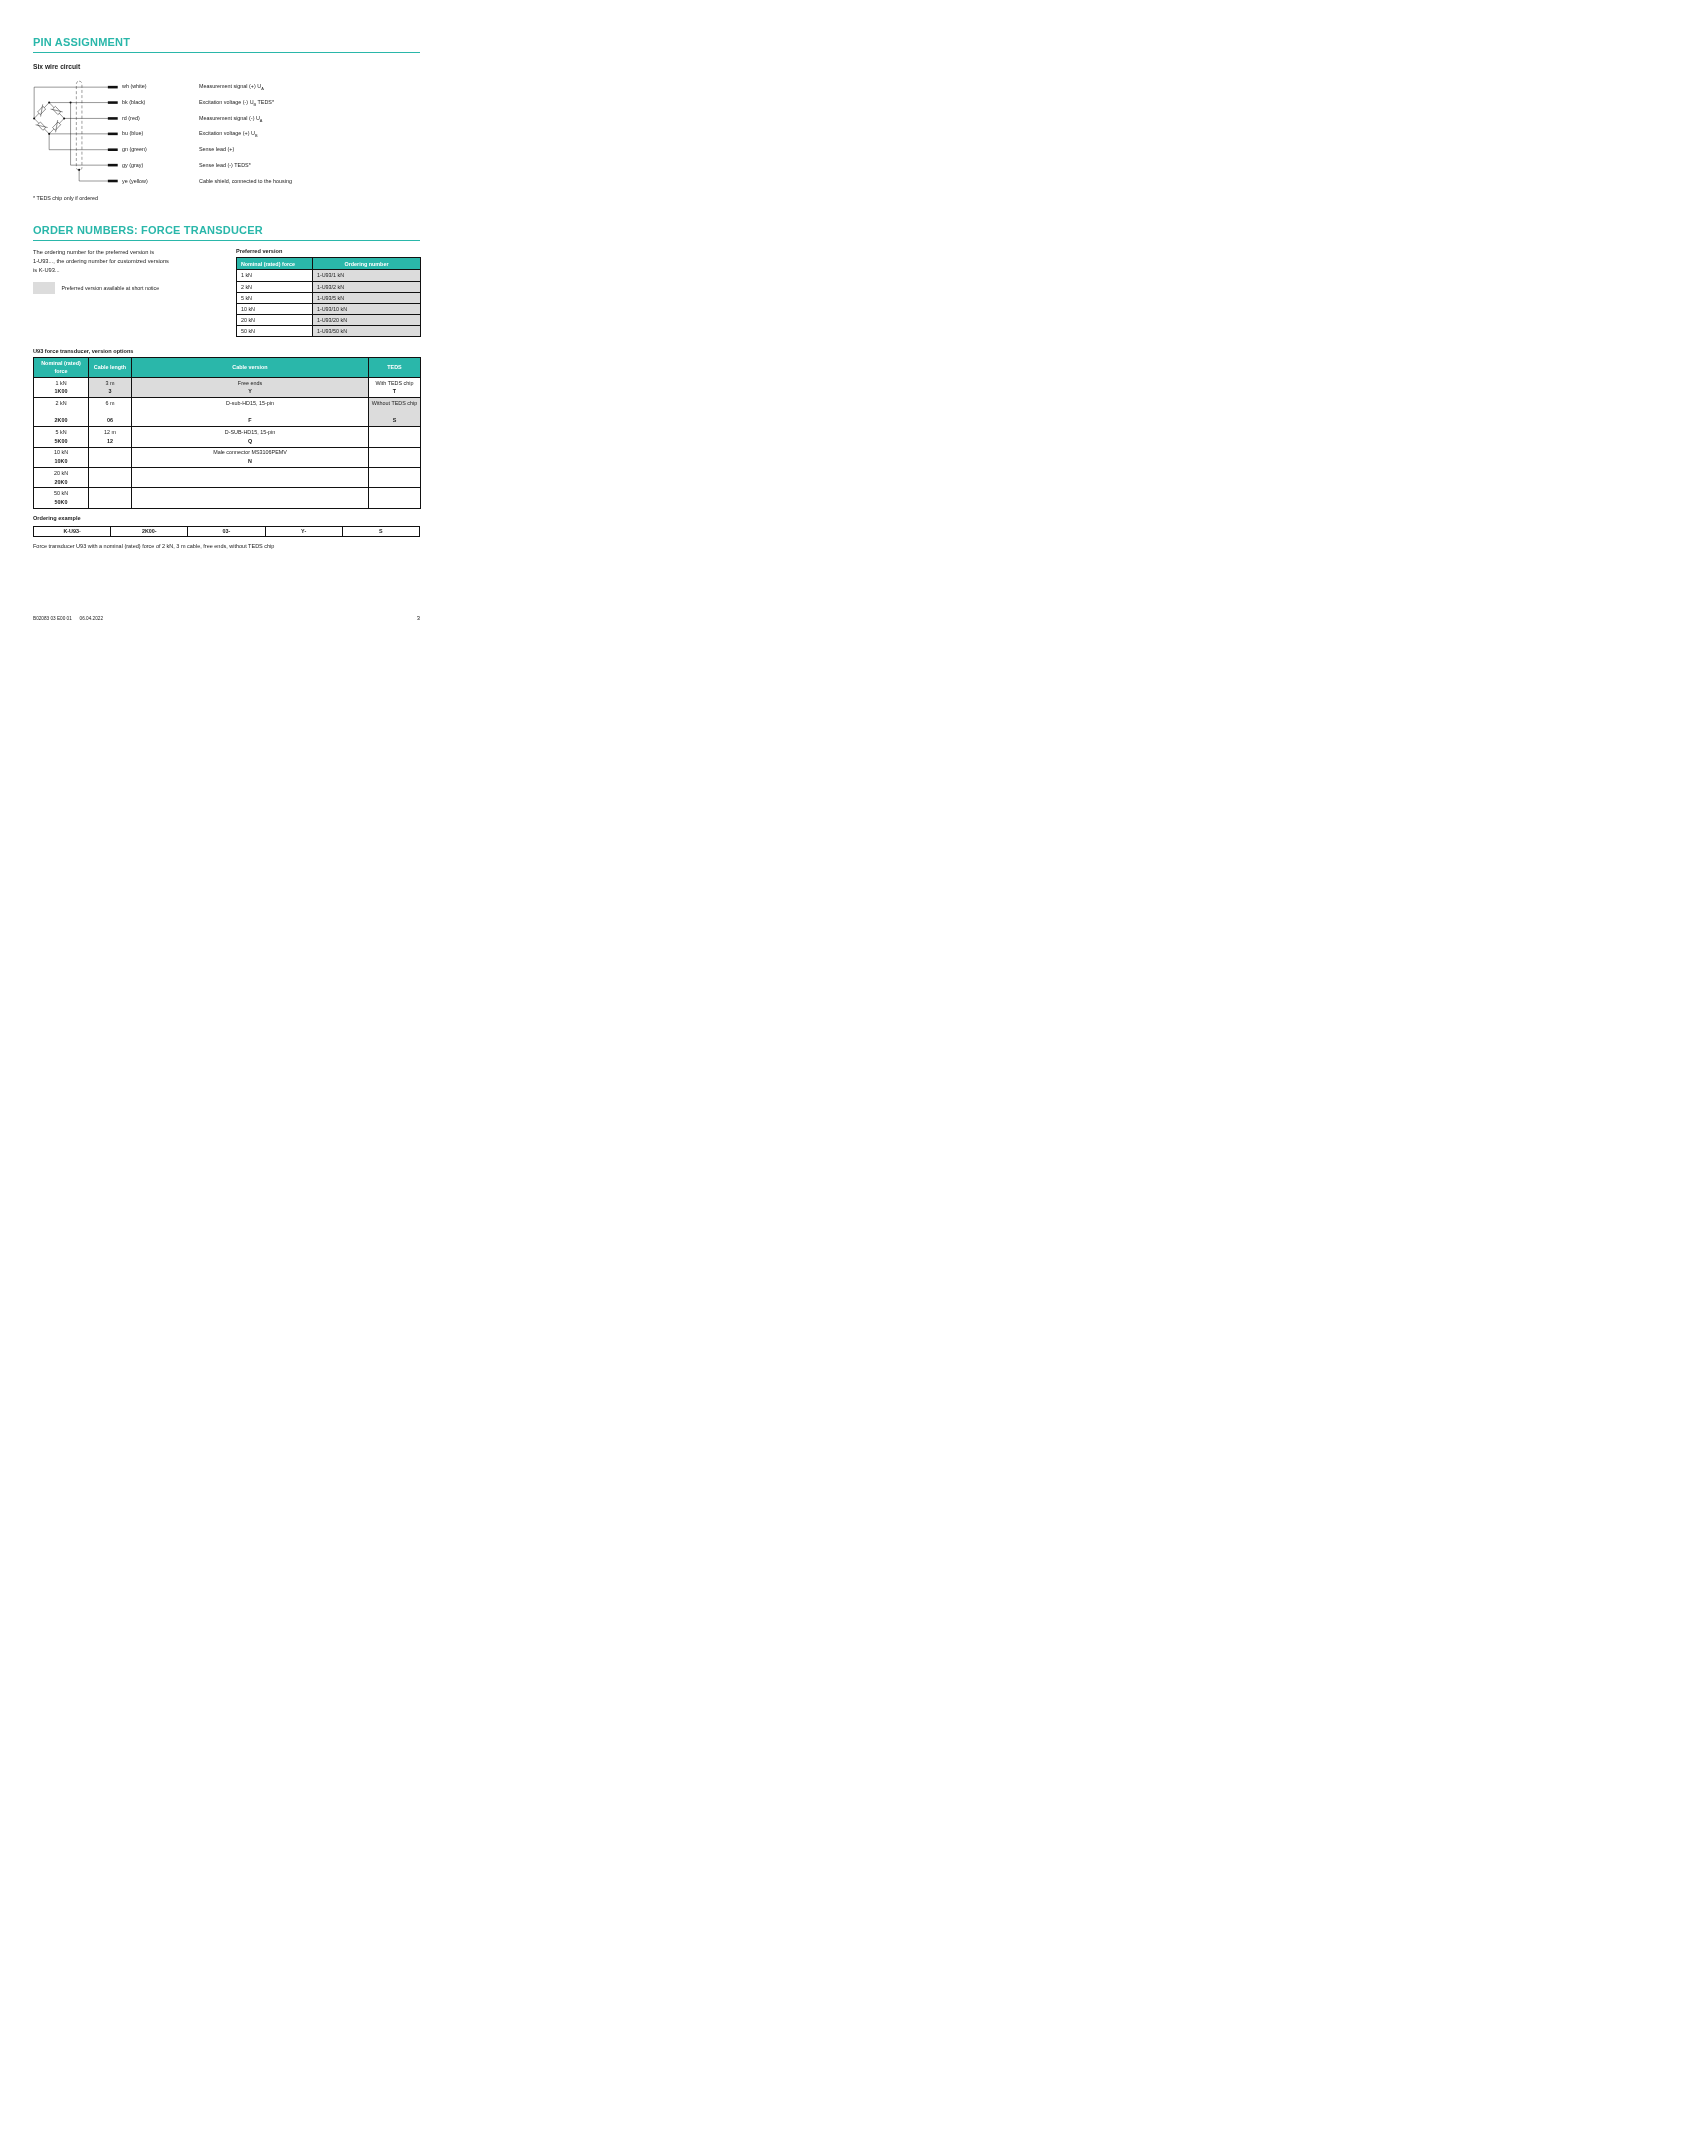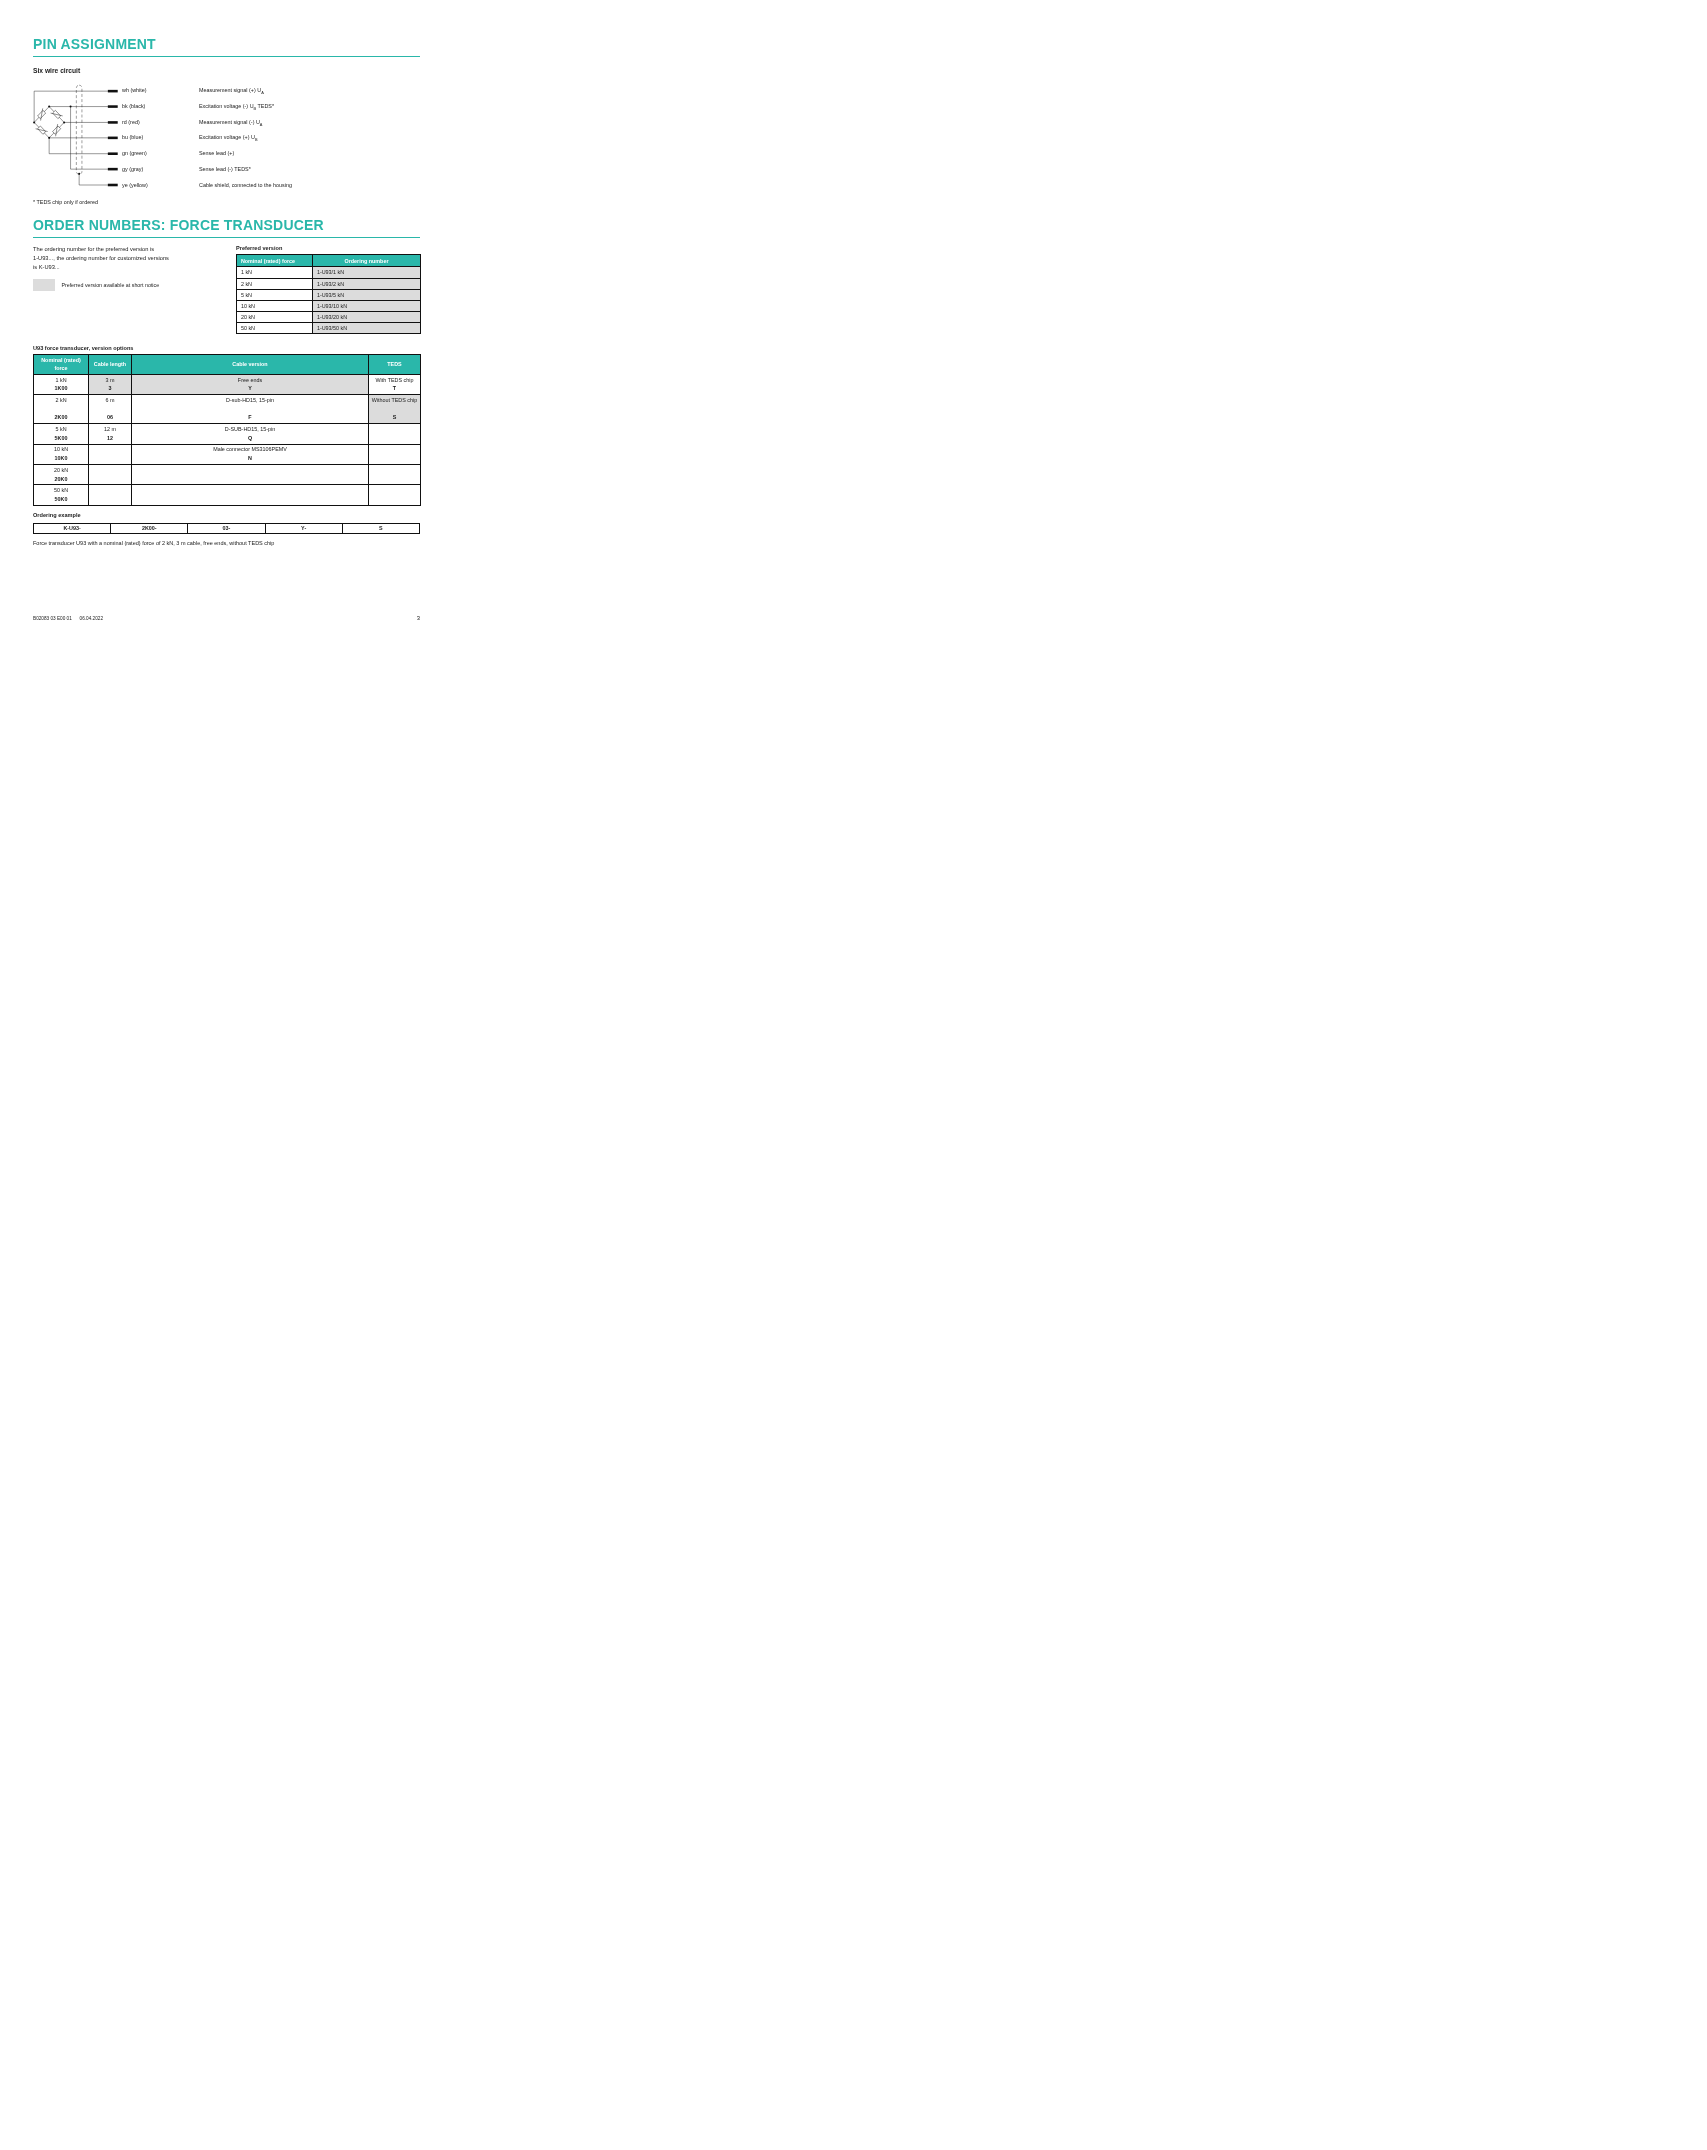--- a/index.html
+++ b/index.html
@@ -3,23 +3,23 @@
 <meta charset="utf-8">
 <style>
   * { box-sizing: border-box; margin: 0; padding: 0; }
   html,body { background:#ffffff; }
   body {
     width: 452px; height: 639px; position: relative;
     font-family: "Liberation Sans", sans-serif; color:#1b1b1b;
     font-size: 5.4px;
   }
   .content { position:absolute; left:33px; top:0; width:387px; }
-  h1 { color:#2ab7aa; font-size:14px; font-weight:bold; letter-spacing:0.2px; }
+  h1 { color:#2ab7aa; font-size:11px; font-weight:bold; letter-spacing:0.2px; }
   .h1-first { margin-top:36px; margin-bottom:3.9px; }
-  .h1-second { margin-top:12px; margin-bottom:3.9px; }
+  .h1-second { margin-top:23px; margin-bottom:3.9px; }
   .rule { height:1.3px; background:#2ab7aa; width:100%; }
   .subhead { font-weight:bold; font-size:6.7px; margin-top:10.3px; }
   .smallhead { font-weight:bold; font-size:5.6px; }
 
   
   .diagram { position:relative; height:114px; margin-top:5.2px; }
   .diagram svg { position:absolute; left:0; top:0; }
   .wire-label { position:absolute; left:89px; width:52px; font-size:5.4px; line-height:7.7px; }
   .wire-desc  { position:absolute; left:166px; width:206px; font-size:5.4px; line-height:7.7px; }
   sub.sb { font-size:3.9px; }

